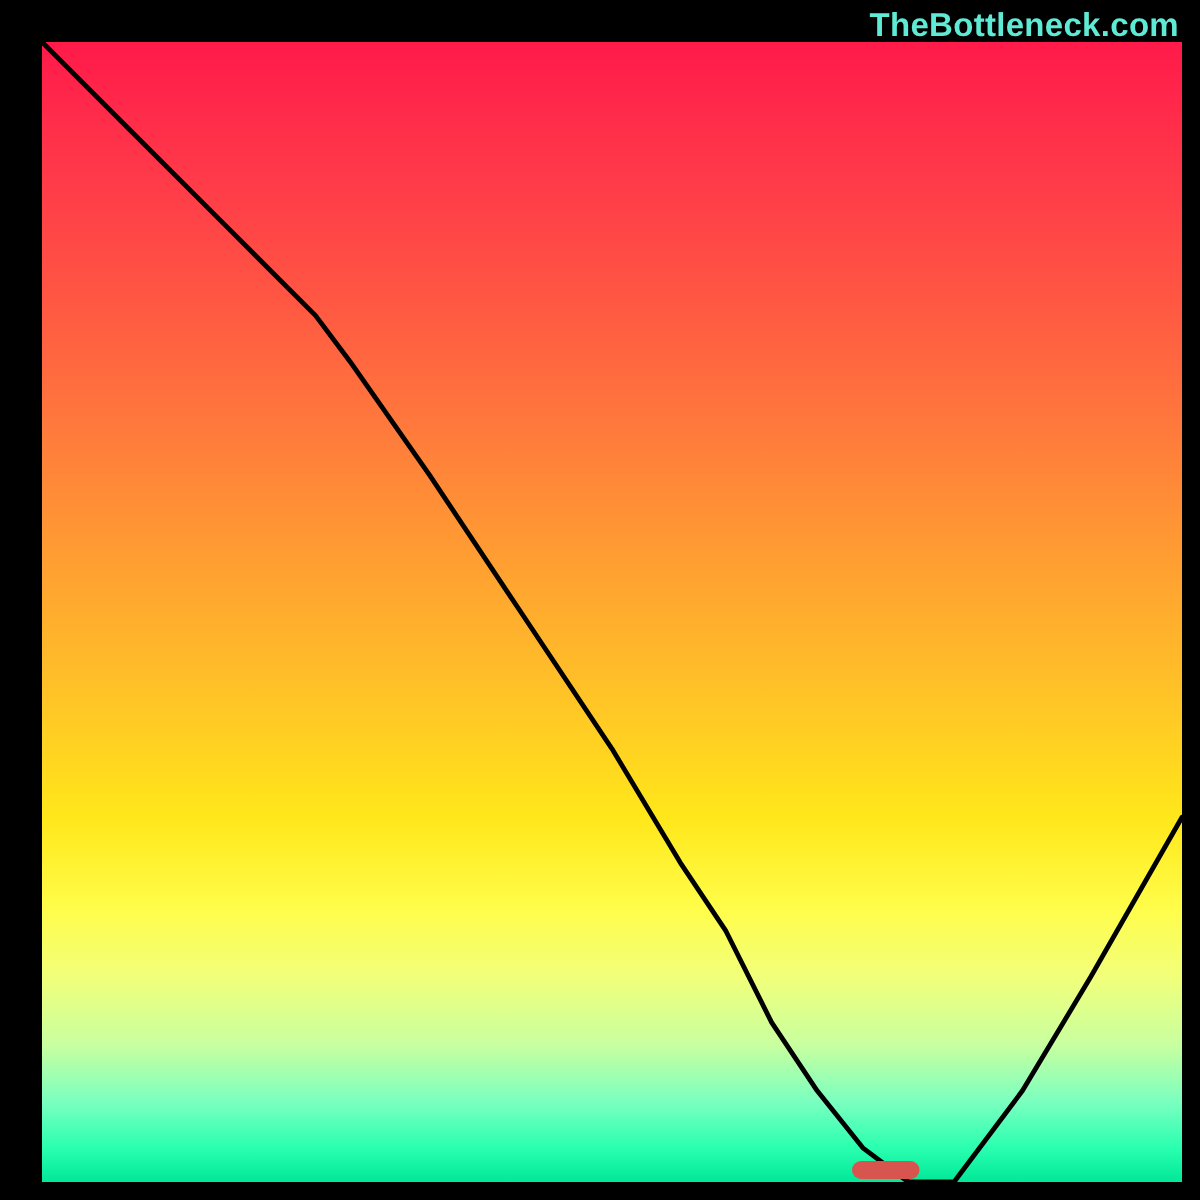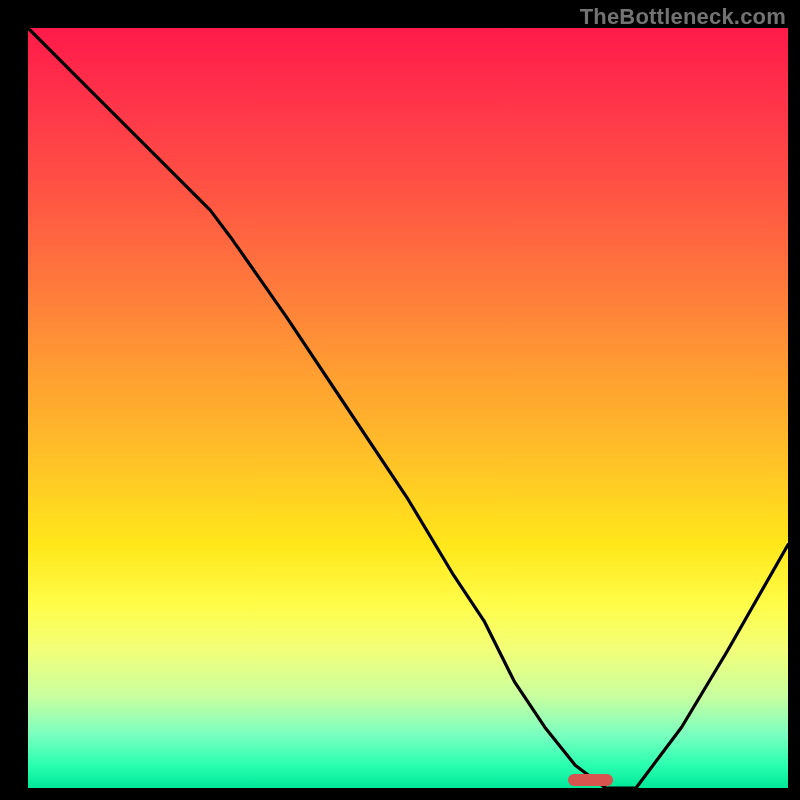--- a/index.html
+++ b/index.html
@@ -34,21 +34,21 @@
       #c8ffa0 88%,
       #7affc0 93%,
       #2affb0 97%,
       #00e898 100%
     );
   }
   .watermark {
     position: absolute;
     font-family: Arial, Helvetica, sans-serif;
     font-weight: 600;
-    color: #737373;
+    color: #5eead4;
     letter-spacing: 0.2px;
   }
   svg.curve {
     position: absolute;
     pointer-events: none;
   }
   .marker {
     position: absolute;
     background: #d8544f;
     border-radius: 999px;

